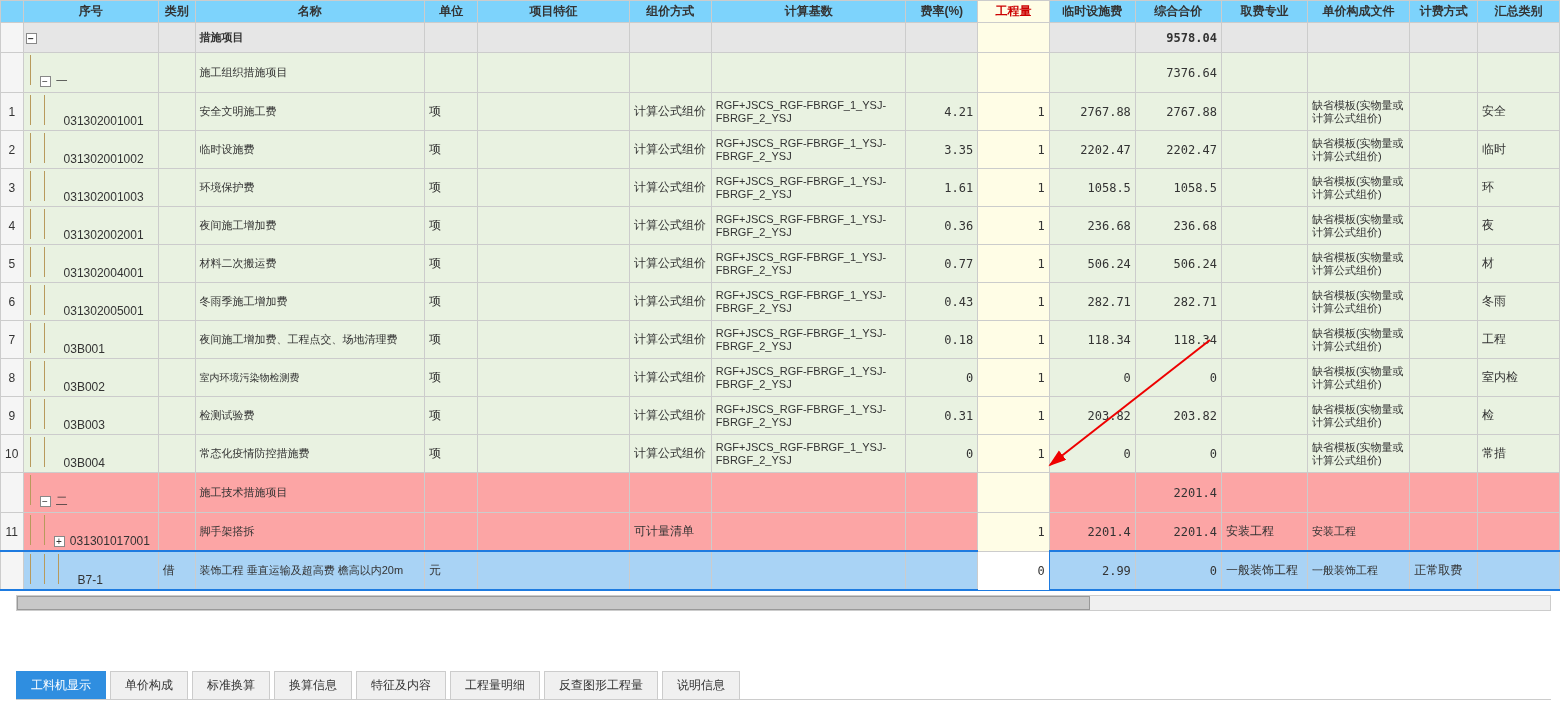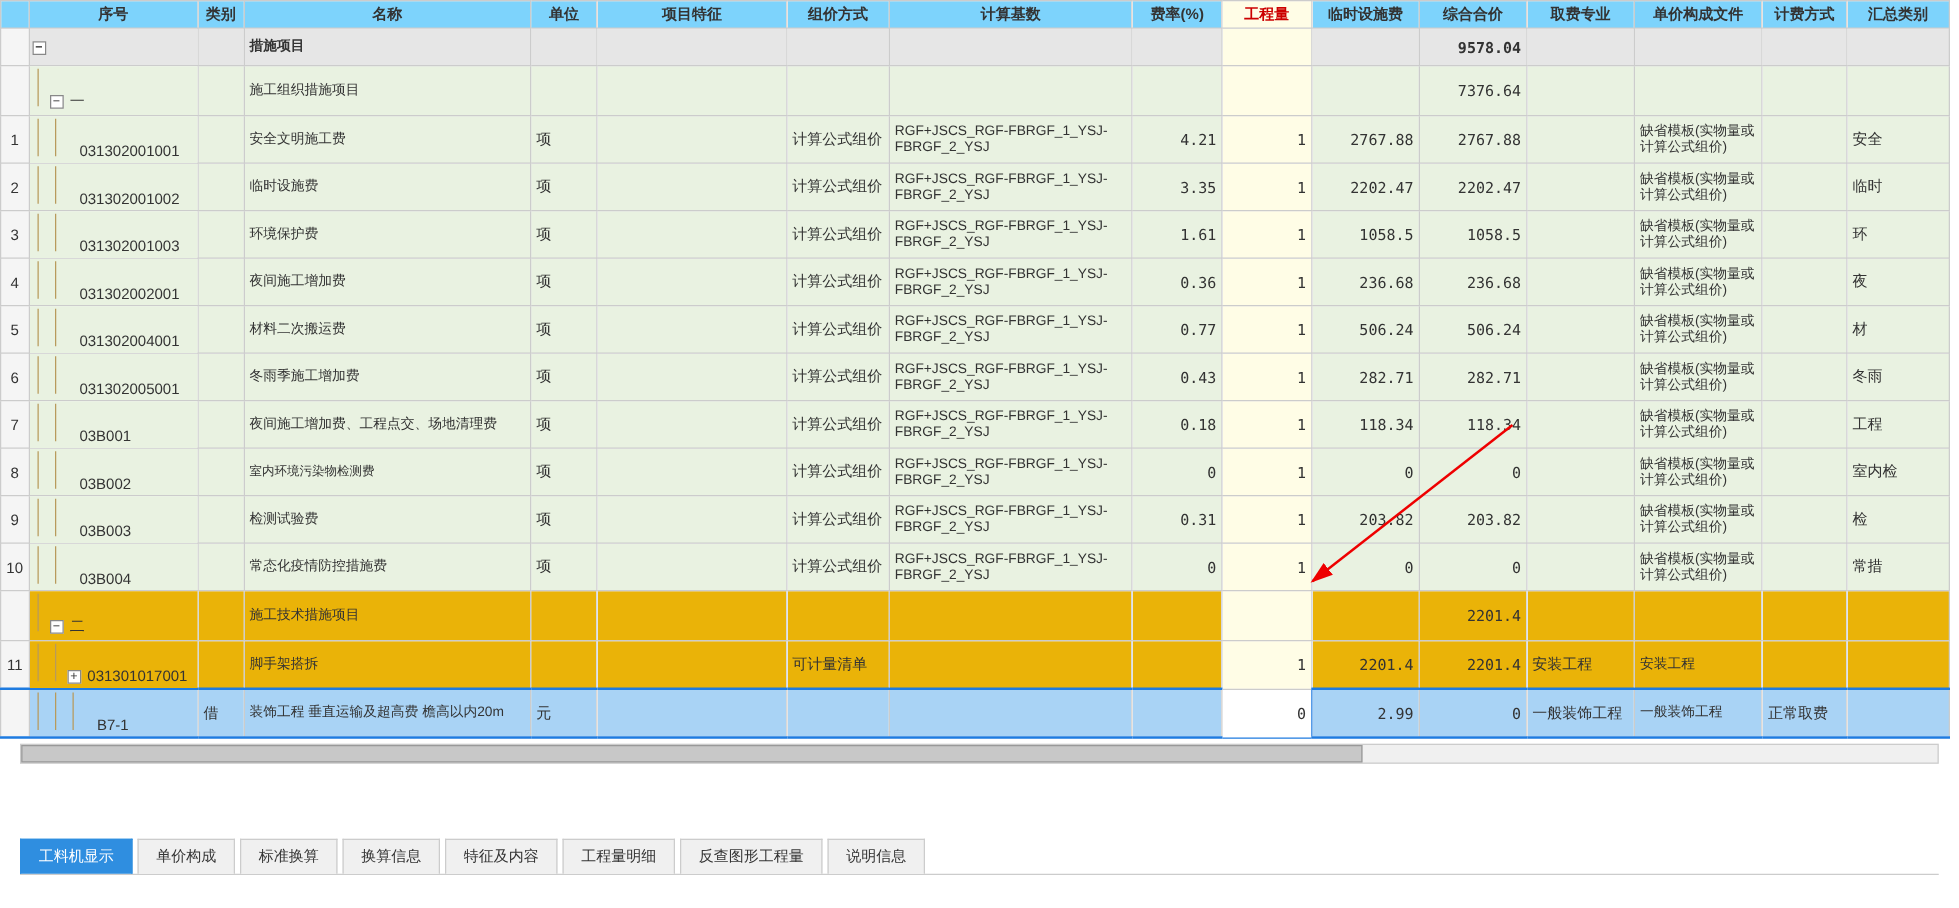--- a/index.html
+++ b/index.html
@@ -4,21 +4,21 @@
 <style>
 * { box-sizing: border-box; margin: 0; padding: 0; }
 body { font-family: "Microsoft YaHei", Arial, sans-serif; font-size: 12px; background: #fff; color: #333; }
 .main-area { position: relative; }
 table { border-collapse: collapse; table-layout: fixed; }
 th, td { border: 1px solid #ccc; padding: 2px 4px; overflow: hidden; white-space: nowrap; text-overflow: ellipsis; vertical-align: middle; height: 22px; }
 th { background: #7dd3fc; font-weight: bold; text-align: center; }
 .main-table { width: 1560px; }
 .main-table td { height: 30px; }
 .row-green td { background: #e9f2e1; }
-.row-blue td { background: #eab308; }
+.row-blue td { background: #fca5a5; }
 .row-sel td { background: #a9d3f5; }
 .row-sel.outline td { border-top: 2px solid #1e7be0; border-bottom: 2px solid #1e7be0; }
 .rownum { text-align: center; width: 22px; background: #f5f5f5 !important; }
 .tree-cell { position: relative; padding-left: 2px; }
 .vline { display: inline-block; width: 10px; height: 30px; border-left: 1px solid #b89a5c; margin-left: 4px; }
 .expander { display: inline-block; width: 11px; height: 11px; border: 1px solid #888; text-align: center; line-height: 9px; font-size: 10px; background: #fff; cursor: pointer; margin-right: 2px; vertical-align: middle; }
 .num-r { text-align: right; font-family: Consolas, monospace; }
 .txt-l { text-align: left; }
 .col-highlight { background: #fffde6 !important; margin-top: 36px; }
 th.col-highlight { color: #c00; font-weight: bold; }

